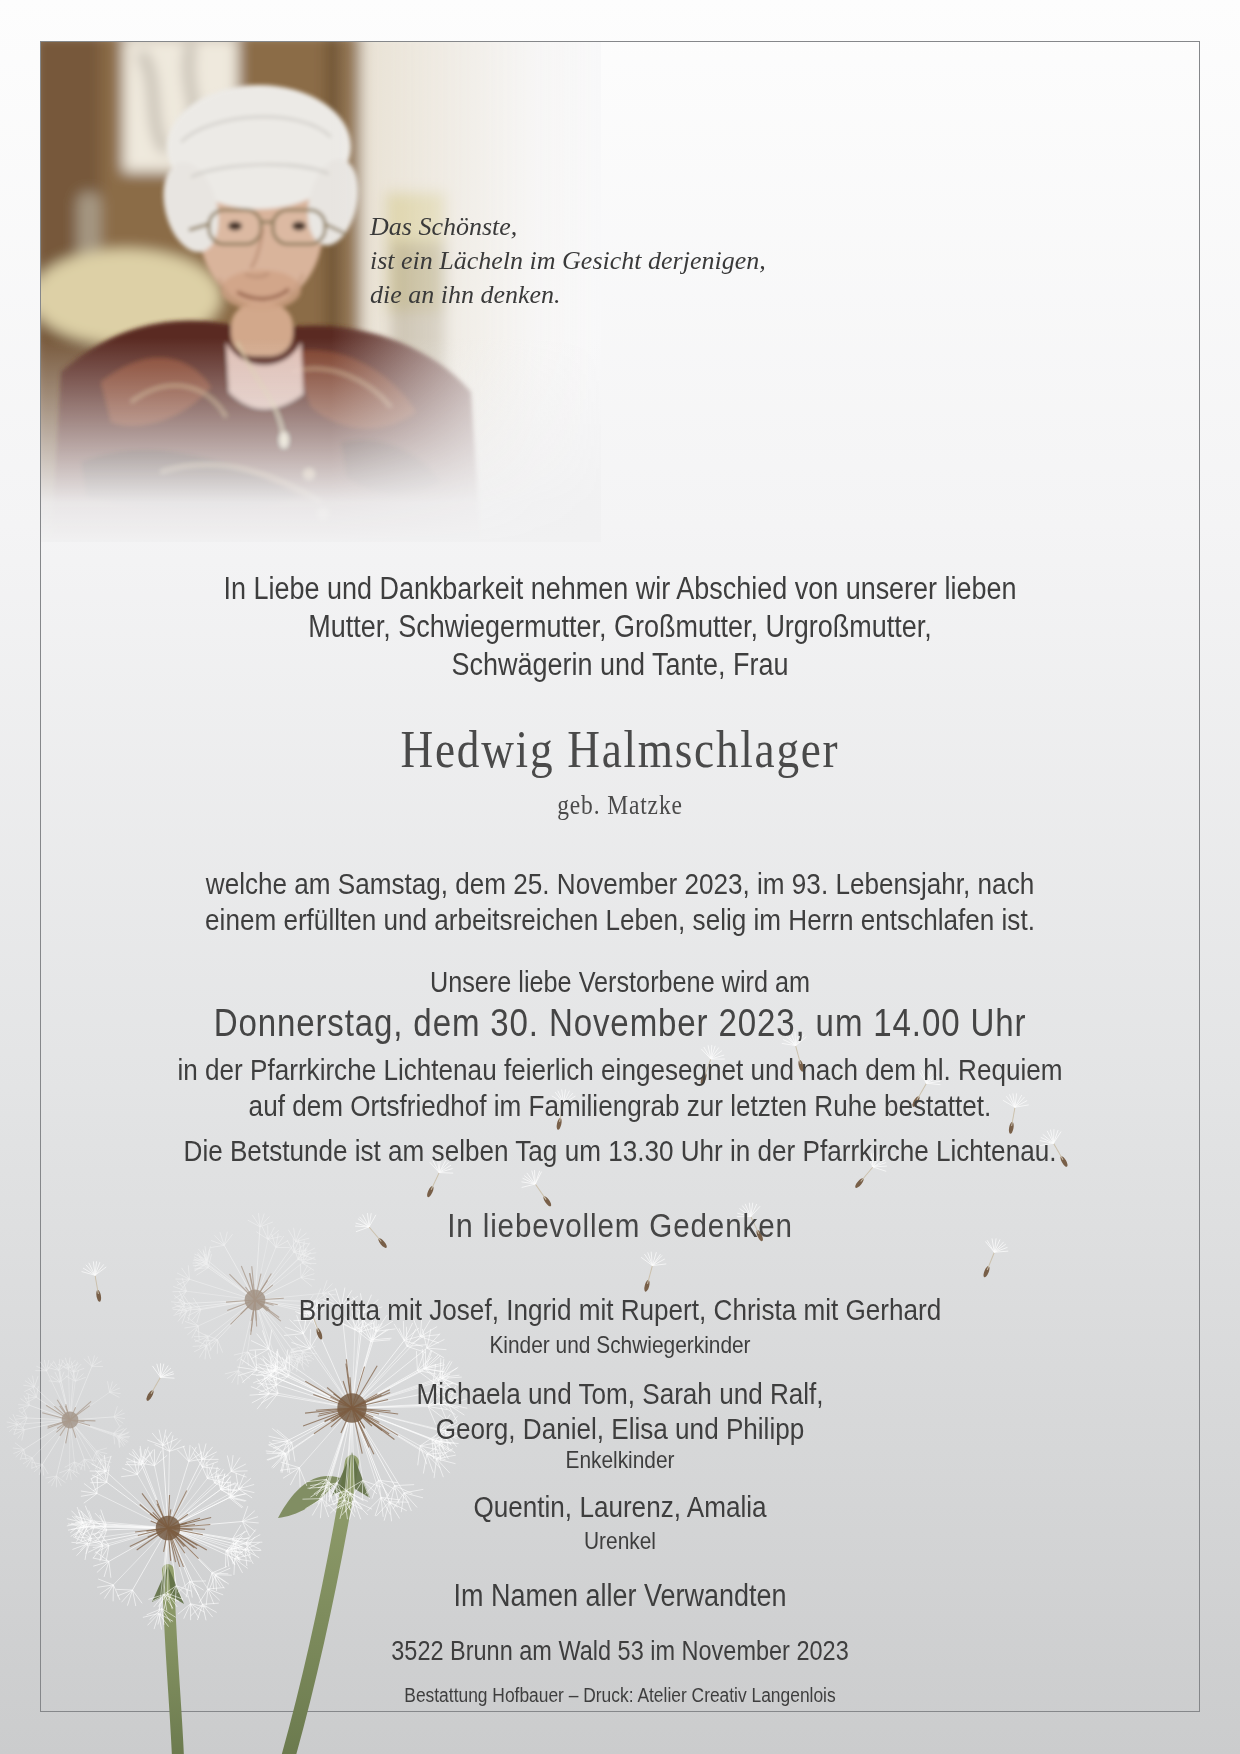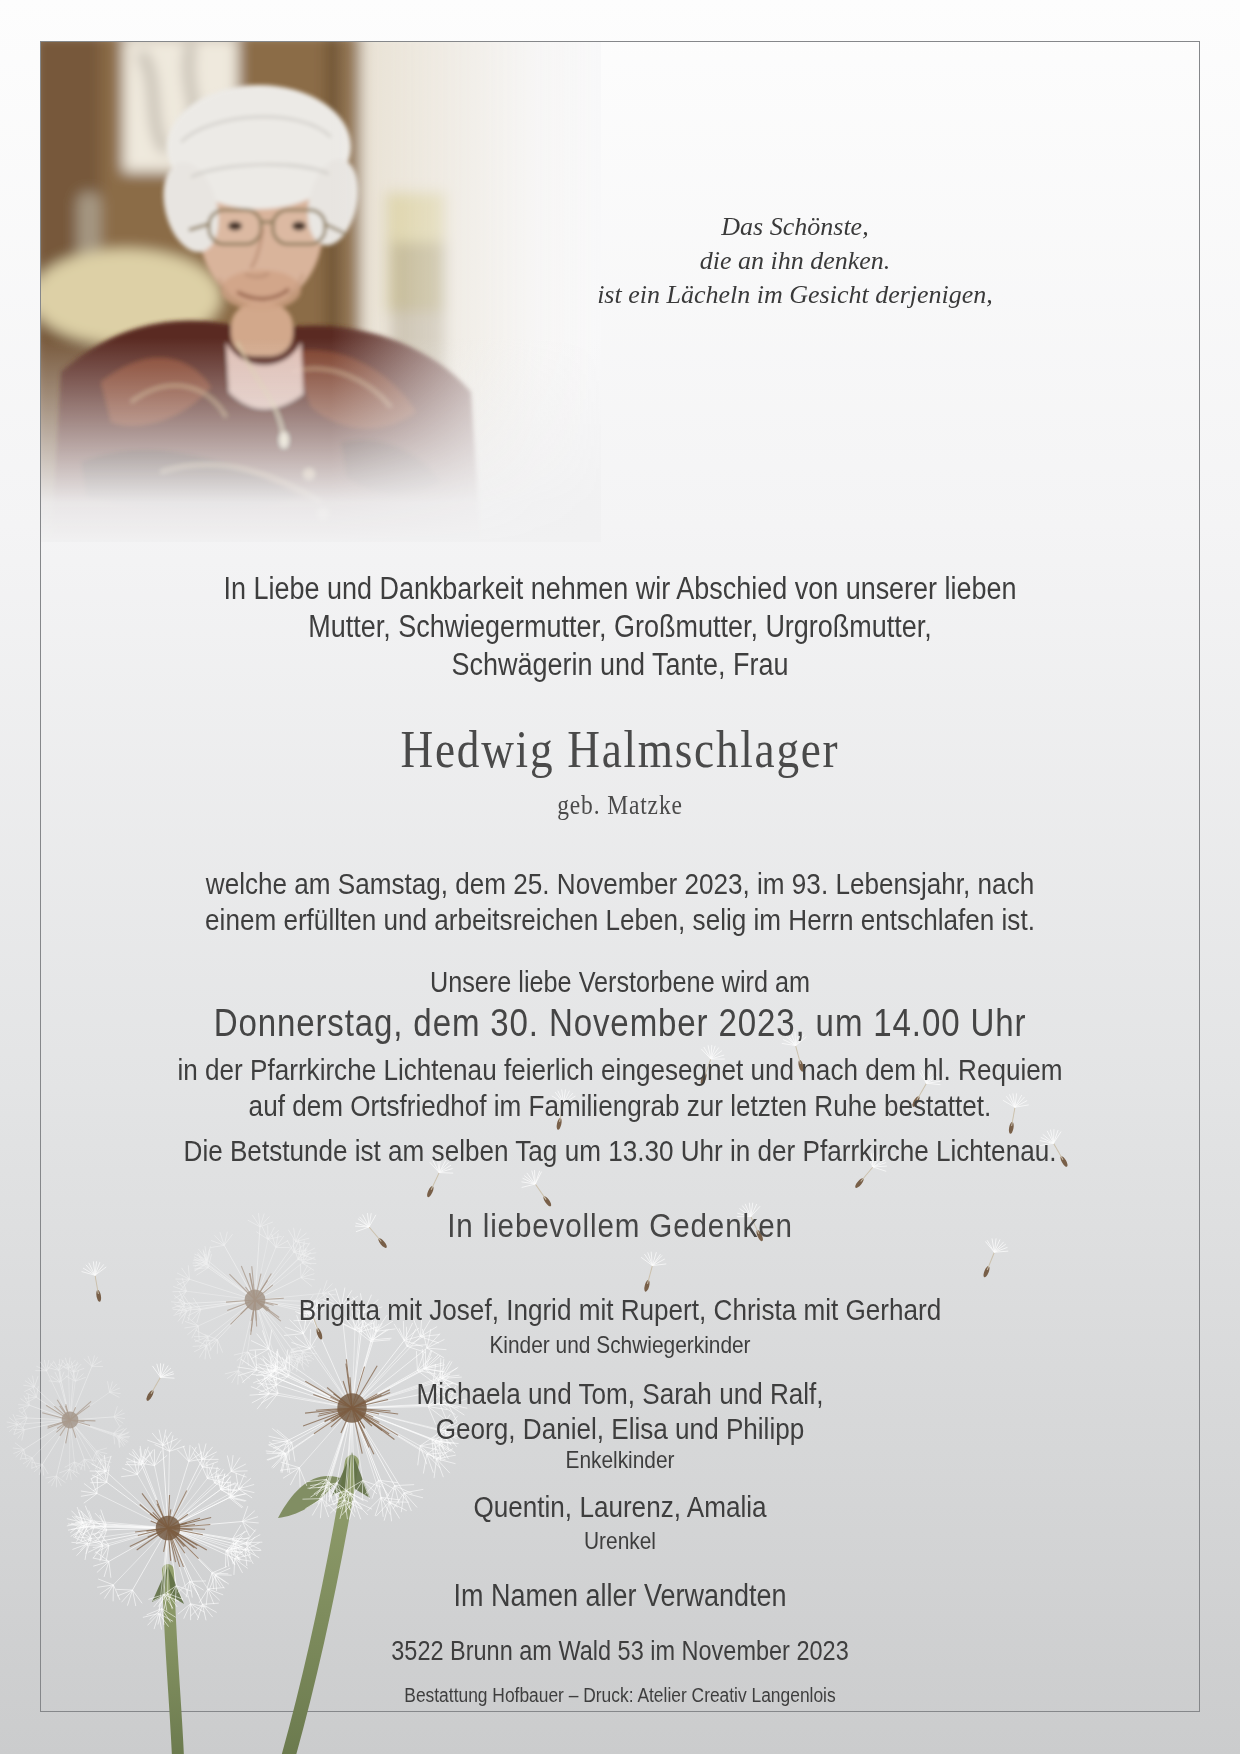--- a/index.html
+++ b/index.html
@@ -5,21 +5,21 @@
   html,body{margin:0;padding:0;}
   body{
     width:1240px;height:1754px;position:relative;overflow:hidden;
     background:linear-gradient(180deg,#fdfdfd 0%,#f4f4f5 30%,#e3e4e5 62%,#cbcccd 100%);
     font-family:"Liberation Sans",sans-serif;color:var(--ink,#3e3e3e);
   }
   .frame{position:absolute;left:40px;top:41px;width:1158px;height:1669px;
     border:1px solid var(--border,#85878a);z-index:4;pointer-events:none;}
   #photo-svg{position:absolute;left:41px;top:42px;z-index:3;}
   #art-svg{position:absolute;left:0;top:0;width:1240px;height:1754px;z-index:5;pointer-events:none;}
-  .quote{position:absolute;left:370px;top:210px;width:850px;text-align:center;z-index:6;
+  .quote{position:absolute;left:370px;top:210px;width:850px;z-index:6;
     font-family:"Liberation Serif",serif;font-style:italic;font-size:26px;line-height:34px;color:#3a3a3a;}
   .main{position:absolute;left:0;top:0;width:1240px;height:1754px;z-index:6;
     transform:scaleX(0.87);transform-origin:620px 0;}
   .line{position:absolute;left:0;width:100%;text-align:center;white-space:nowrap;}
   .intro{top:570px;font-size:31px;line-height:38px;}
   .name{top:720px;font-family:"Liberation Serif",serif;font-size:52px;letter-spacing:2px;color:#4a4a4a;}
   .maiden{top:790px;font-family:"Liberation Serif",serif;font-size:27px;letter-spacing:1px;color:#4a4a4a;}
   .obit{top:866px;font-size:30px;line-height:36px;}
   .lead{top:966px;font-size:29px;}
   .datetime{top:1002px;font-size:38px;letter-spacing:1px;color:#454545;}
@@ -1741,22 +1741,22 @@
         <line x1="0" y1="-17" x2="3.0031350260282483" y2="-30.674106187076447" stroke="#ffffff" stroke-width="0.8" opacity="0.85"></line>
         <line x1="0" y1="-17" x2="7.719482315023107" y2="-28.67945173319559" stroke="#ffffff" stroke-width="0.8" opacity="0.85"></line>
         <line x1="0" y1="-17" x2="10.52497213641805" y2="-26.231736647436584" stroke="#ffffff" stroke-width="0.8" opacity="0.85"></line>
         <line x1="0" y1="-17" x2="13.115773680157766" y2="-21.89657847592386" stroke="#ffffff" stroke-width="0.8" opacity="0.85"></line>
       </g>
     </g>
 </svg>
 
 <div class="quote">
   <div>Das Schönste,</div>
+  <div>ist ein Lächeln im Gesicht derjenigen,</div>
   <div>die an ihn denken.</div>
-  <div>ist ein Lächeln im Gesicht derjenigen,</div>
 </div>
 
 <div class="main">
   <div class="line intro">
     <div>In Liebe und Dankbarkeit nehmen wir Abschied von unserer lieben</div>
     <div>Mutter, Schwiegermutter, Großmutter, Urgroßmutter,</div>
     <div>Schwägerin und Tante, Frau</div>
   </div>
 
   <div class="line name">Hedwig Halmschlager</div>

